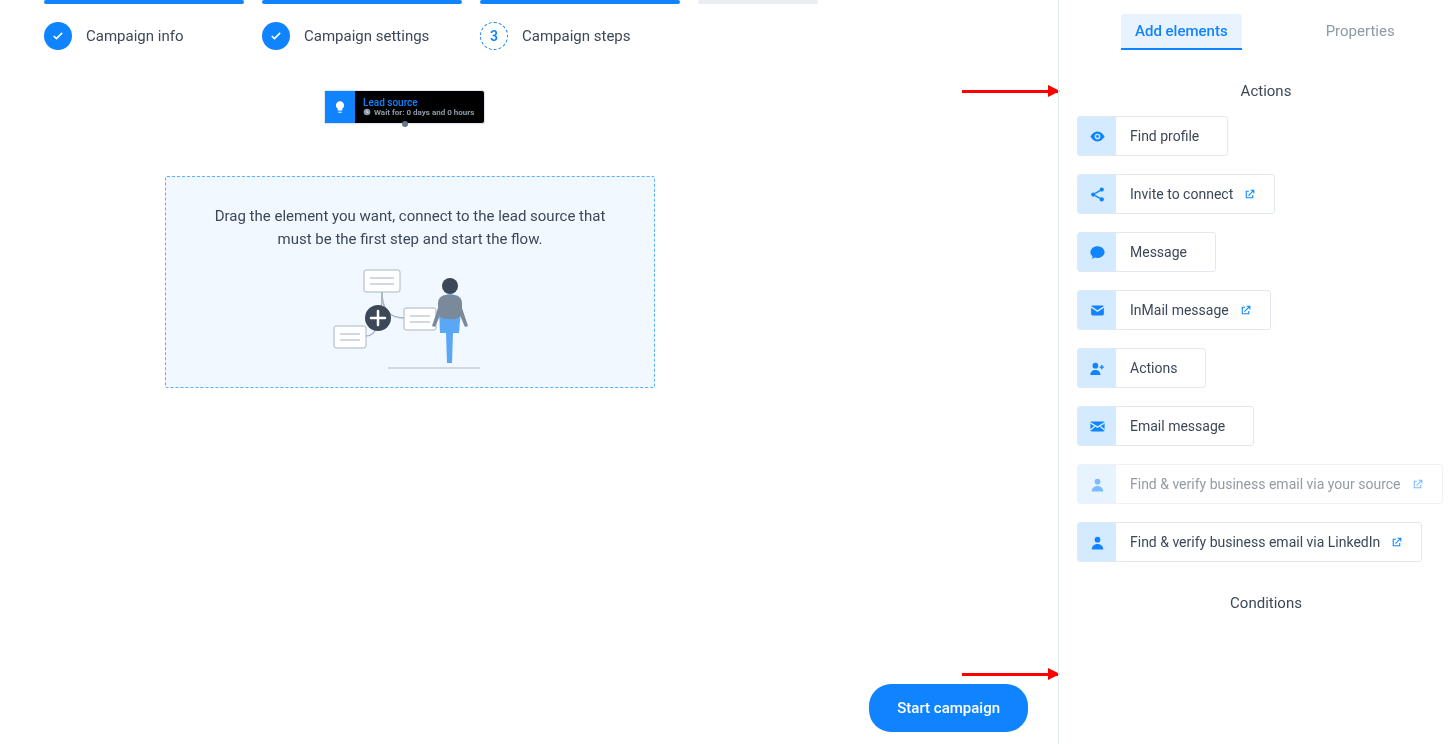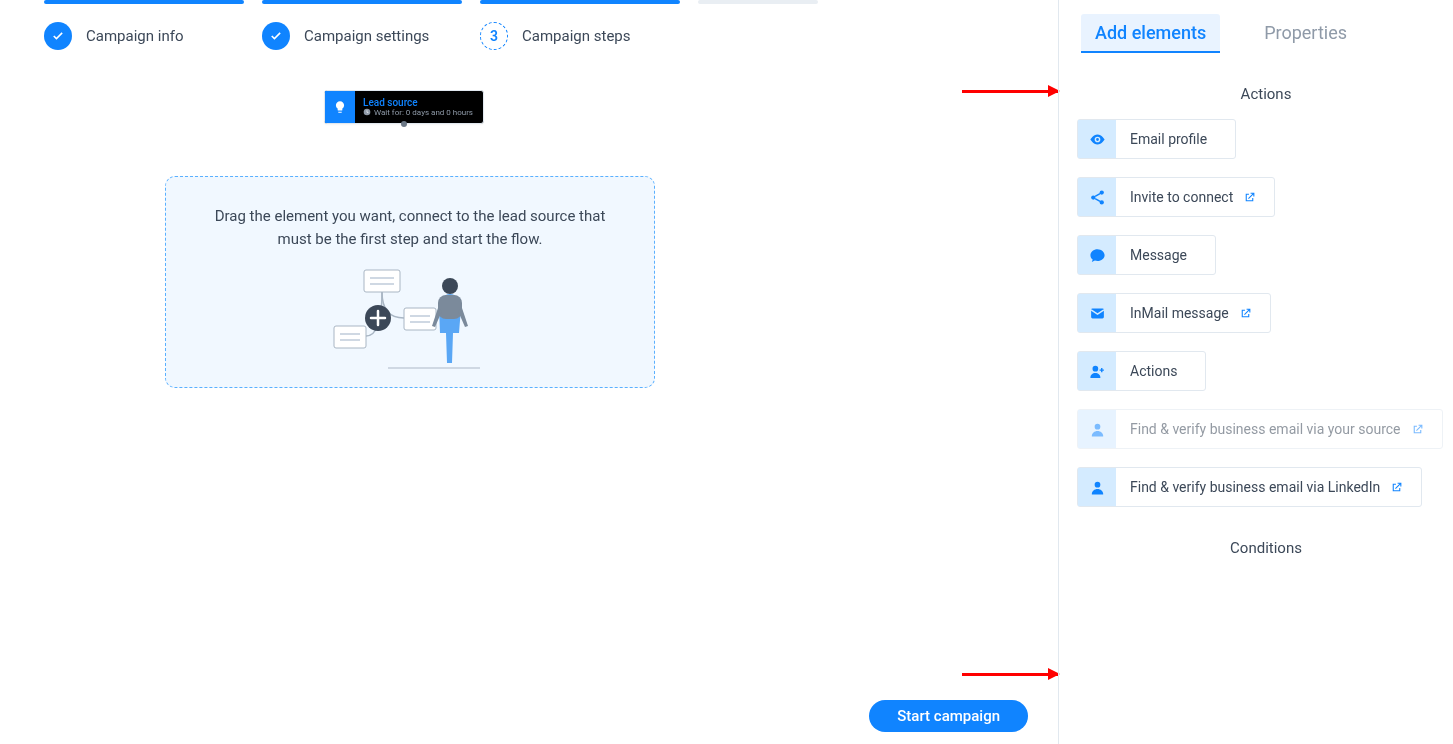--- a/index.html
+++ b/index.html
@@ -31,34 +31,34 @@
   .step-label{font-size:15px;color:var(--text);}
   .step.future .step-bar{background:#e9eef3;}
   .step-spacer{min-width:120px;}
 
   
   .lead-card{position:absolute;left:324px;top:90px;display:flex;border:1px solid var(--border);background:#000000;border-radius:3px;box-shadow:0 1px 2px rgba(0,0,0,.04);}
   .lead-card .ico{width:30px;background:var(--blue);display:flex;align-items:center;justify-content:center;}
   .lead-card .ico svg{width:14px;height:14px;fill:#fff;}
   .lead-card .body{padding:6px 10px 6px 8px;}
   .lead-card .title{font-size:10px;color:var(--blue);font-weight:500;}
-  .lead-card .sub{font-size:8px;color:var(--muted);display:flex;align-items:flex-start;gap:3px;}
+  .lead-card .sub{font-size:8px;color:var(--muted);display:flex;align-items:flex-start;gap:3px;font-weight:bold;}
   .lead-card .dot{position:absolute;left:50%;bottom:-4px;width:6px;height:6px;background:#6b7785;border-radius:50%;transform:translateX(-50%);} 
 
   
-  .drop{position:absolute;left:165px;top:176px;width:490px;height:212px;border:1px dashed #5ab0ff;background:#f1f8ff;border-radius:10px;padding:28px 40px 10px;text-align:center;color:var(--text);}
+  .drop{position:absolute;left:165px;top:176px;width:490px;height:212px;border:1px dashed #5ab0ff;background:#f1f8ff;border-radius:2px;padding:28px 40px 10px;text-align:center;color:var(--text);}
   .drop p{margin:0;font-size:15px;line-height:1.5;}
   .drop .illus{margin-top:18px;display:flex;justify-content:center;}
 
   
-  .start{position:absolute;right:30px;bottom:12px;background:var(--blue);color:#fff;border:none;border-radius:22px;height:32px;padding:0 28px;font-size:15px;font-weight:500;cursor:pointer;}
+  .start{position:absolute;right:30px;bottom:12px;background:var(--blue);color:#fff;border:none;border-radius:22px;height:48px;padding:0 28px;font-size:15px;font-weight:500;cursor:pointer;}
 
   
   .tabs{display:flex;gap:30px;padding-left:4px;}
-  .tab{font-size:18px;color:var(--muted);padding:8px 14px;border-radius:3px 3px 0 0;cursor:pointer;}
+  .tab{font-size:15px;color:var(--muted);padding:8px 14px;border-radius:3px 3px 0 0;cursor:pointer;margin-left:40px;}
   .tab.active{color:var(--blue);background:var(--blue-lighter);border-bottom:2px solid var(--blue);font-weight:500;}
 
   .section-h{font-size:15px;color:var(--text);margin:32px 0 16px 2px;text-align:center;}
 
   .el-list{display:flex;flex-direction:column;gap:18px;}
   .el{display:flex;align-items:center;border:1px solid var(--border);border-radius:3px;background:#fff;cursor:grab;width:max-content;min-width:0;padding-right:18px;}
   .el.disabled{opacity:.55;cursor:not-allowed;}
   .el .ico{width:38px;height:38px;background:var(--pale);display:flex;align-items:center;justify-content:center;color:var(--blue);}
   .el .ico svg{width:17px;height:17px;fill:var(--blue);}
   .el .lbl{font-size:14px;color:var(--text);padding:0 10px 0 14px;white-space:nowrap;}
@@ -180,21 +180,21 @@
 
     <div class="section-h">Actions</div>
 
     <div class="el-list">
       <div class="el">
         <div class="ico">
             <svg viewBox="0 0 24 24">
               <path d="M12 5C6 5 2 12 2 12s4 7 10 7 10-7 10-7-4-7-10-7zm0 11a4 4 0 1 1 0-8 4 4 0 0 1 0 8zm0-6a2 2 0 1 0 0 4 2 2 0 0 0 0-4z"></path>
             </svg>
           </div>
-        <span class="lbl">Email profile</span>
+        <span class="lbl">Find profile</span>
       </div>
 
       <div class="el">
         <div class="ico">
             <svg viewBox="0 0 24 24">
               <circle cx="18" cy="5" r="3"></circle>
               <circle cx="6" cy="12" r="3"></circle>
               <circle cx="18" cy="19" r="3"></circle>
               <path d="M8.6 13.5l7 4M15.6 6.5l-7 4" stroke="#1084ff" stroke-width="2" fill="none"></path>
             </svg>
@@ -235,20 +235,30 @@
         <div class="ico">
             <svg viewBox="0 0 24 24">
               <circle cx="9" cy="8" r="4"></circle>
               <path d="M2 20c0-3.3 3.1-6 7-6s7 2.7 7 6v1H2v-1z"></path>
               <path d="M18 7v6M15 10h6" stroke="#1084ff" stroke-width="2" fill="none"></path>
             </svg>
           </div>
         <span class="lbl">Actions</span>
       </div>
 
+      <div class="el">
+        <div class="ico">
+            <svg viewBox="0 0 24 24">
+              <rect x="2" y="5" width="20" height="14" rx="2"></rect>
+              <path d="M2 7l10 6 10-6" fill="none" stroke="#d4ebff" stroke-width="2"></path>
+              <path d="M2 17l6-5M22 17l-6-5" fill="none" stroke="#d4ebff" stroke-width="2"></path>
+            </svg>
+          </div>
+        <span class="lbl">Email message</span>
+      </div>
 
       <div class="el disabled">
         <div class="ico">
             <svg viewBox="0 0 24 24">
               <circle cx="12" cy="8" r="4"></circle>
               <path d="M4 21c0-4 3.6-7 8-7s8 3 8 7v1H4z"></path>
             </svg>
           </div>
         <span class="lbl">Find &amp; verify business email via your source</span>
         <span class="ext">

